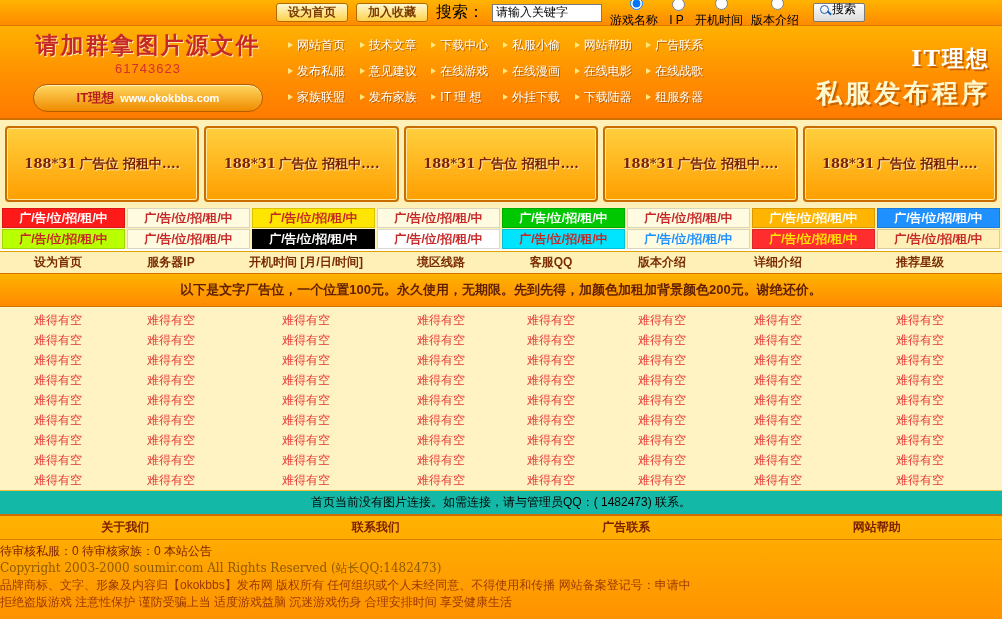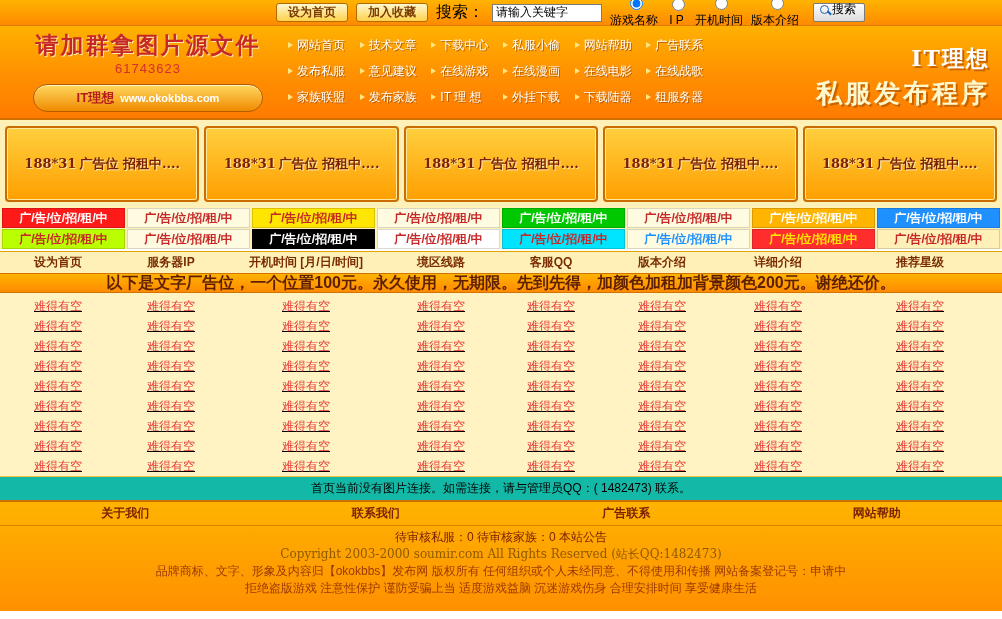--- a/index.html
+++ b/index.html
@@ -147,29 +147,29 @@
     margin-top:2px;
   }
   .colhead div {
     text-align:center; font-size:12px; font-weight:bold; color:#7a2c00;
   }
   .c1{width:116px;} .c2{width:110px;} .c3{width:160px;} .c4{width:110px;}
   .c5{width:110px;} .c6{width:112px;} .c7{width:120px;} .c8{width:164px;}
 
   
   .notice {
-    height:20px; background:linear-gradient(#ffb300,#ff8a00);
+    height:34px; background:linear-gradient(#ffb300,#ff8a00);
     border-top:1px solid #d07300; border-bottom:1px solid #d07300;
     display:flex; align-items:center; justify-content:center;
-    font-size:16px; font-weight:bold; color:#5d1f00;
+    font-size:13px; font-weight:bold; color:#5d1f00;
   }
 
   
   .listwrap { background:#FFF3C4; padding-top:3px; }
-  .lrow { display:flex; height:20px; align-items:center;text-decoration:underline; }
+  .lrow { display:flex; height:20px; align-items:center; }
   .lrow > div {
     text-align:center; font-size:12px; color:#e53935;
   }
 
   
   .bnotice {
     height:24px; background:#14b8a6; display:flex; align-items:center; justify-content:center;
     font-size:12px; color:#000;
     border-top:1px solid #f0c040;
   }
@@ -182,21 +182,21 @@
   }
   .flinks {
     display:flex; height:24px; align-items:center;
     border-bottom:1px solid #d98200;
   }
   .flinks > div {
     flex:1; text-align:center; font-size:12px; font-weight:bold; color:#7a2200;
     cursor:pointer;
     border-right:1px solid #ffd濃;
   }
-  .ftext { text-align:center; padding:3px 0 0 0; }
+  .ftext { padding:3px 0 0 0; }
   .ftext div { font-size:12px; line-height:17px; color:#b71c1c; }
   .ftext .grey { color:#8d5a00; font-family:"DejaVu Serif", serif; }
   .ftext .dark { color:#7a2200; }
   .ftext .brown { color:#9b3a00; }
 </style>
 </head>
 <body>
 
 <div class="page">
 

